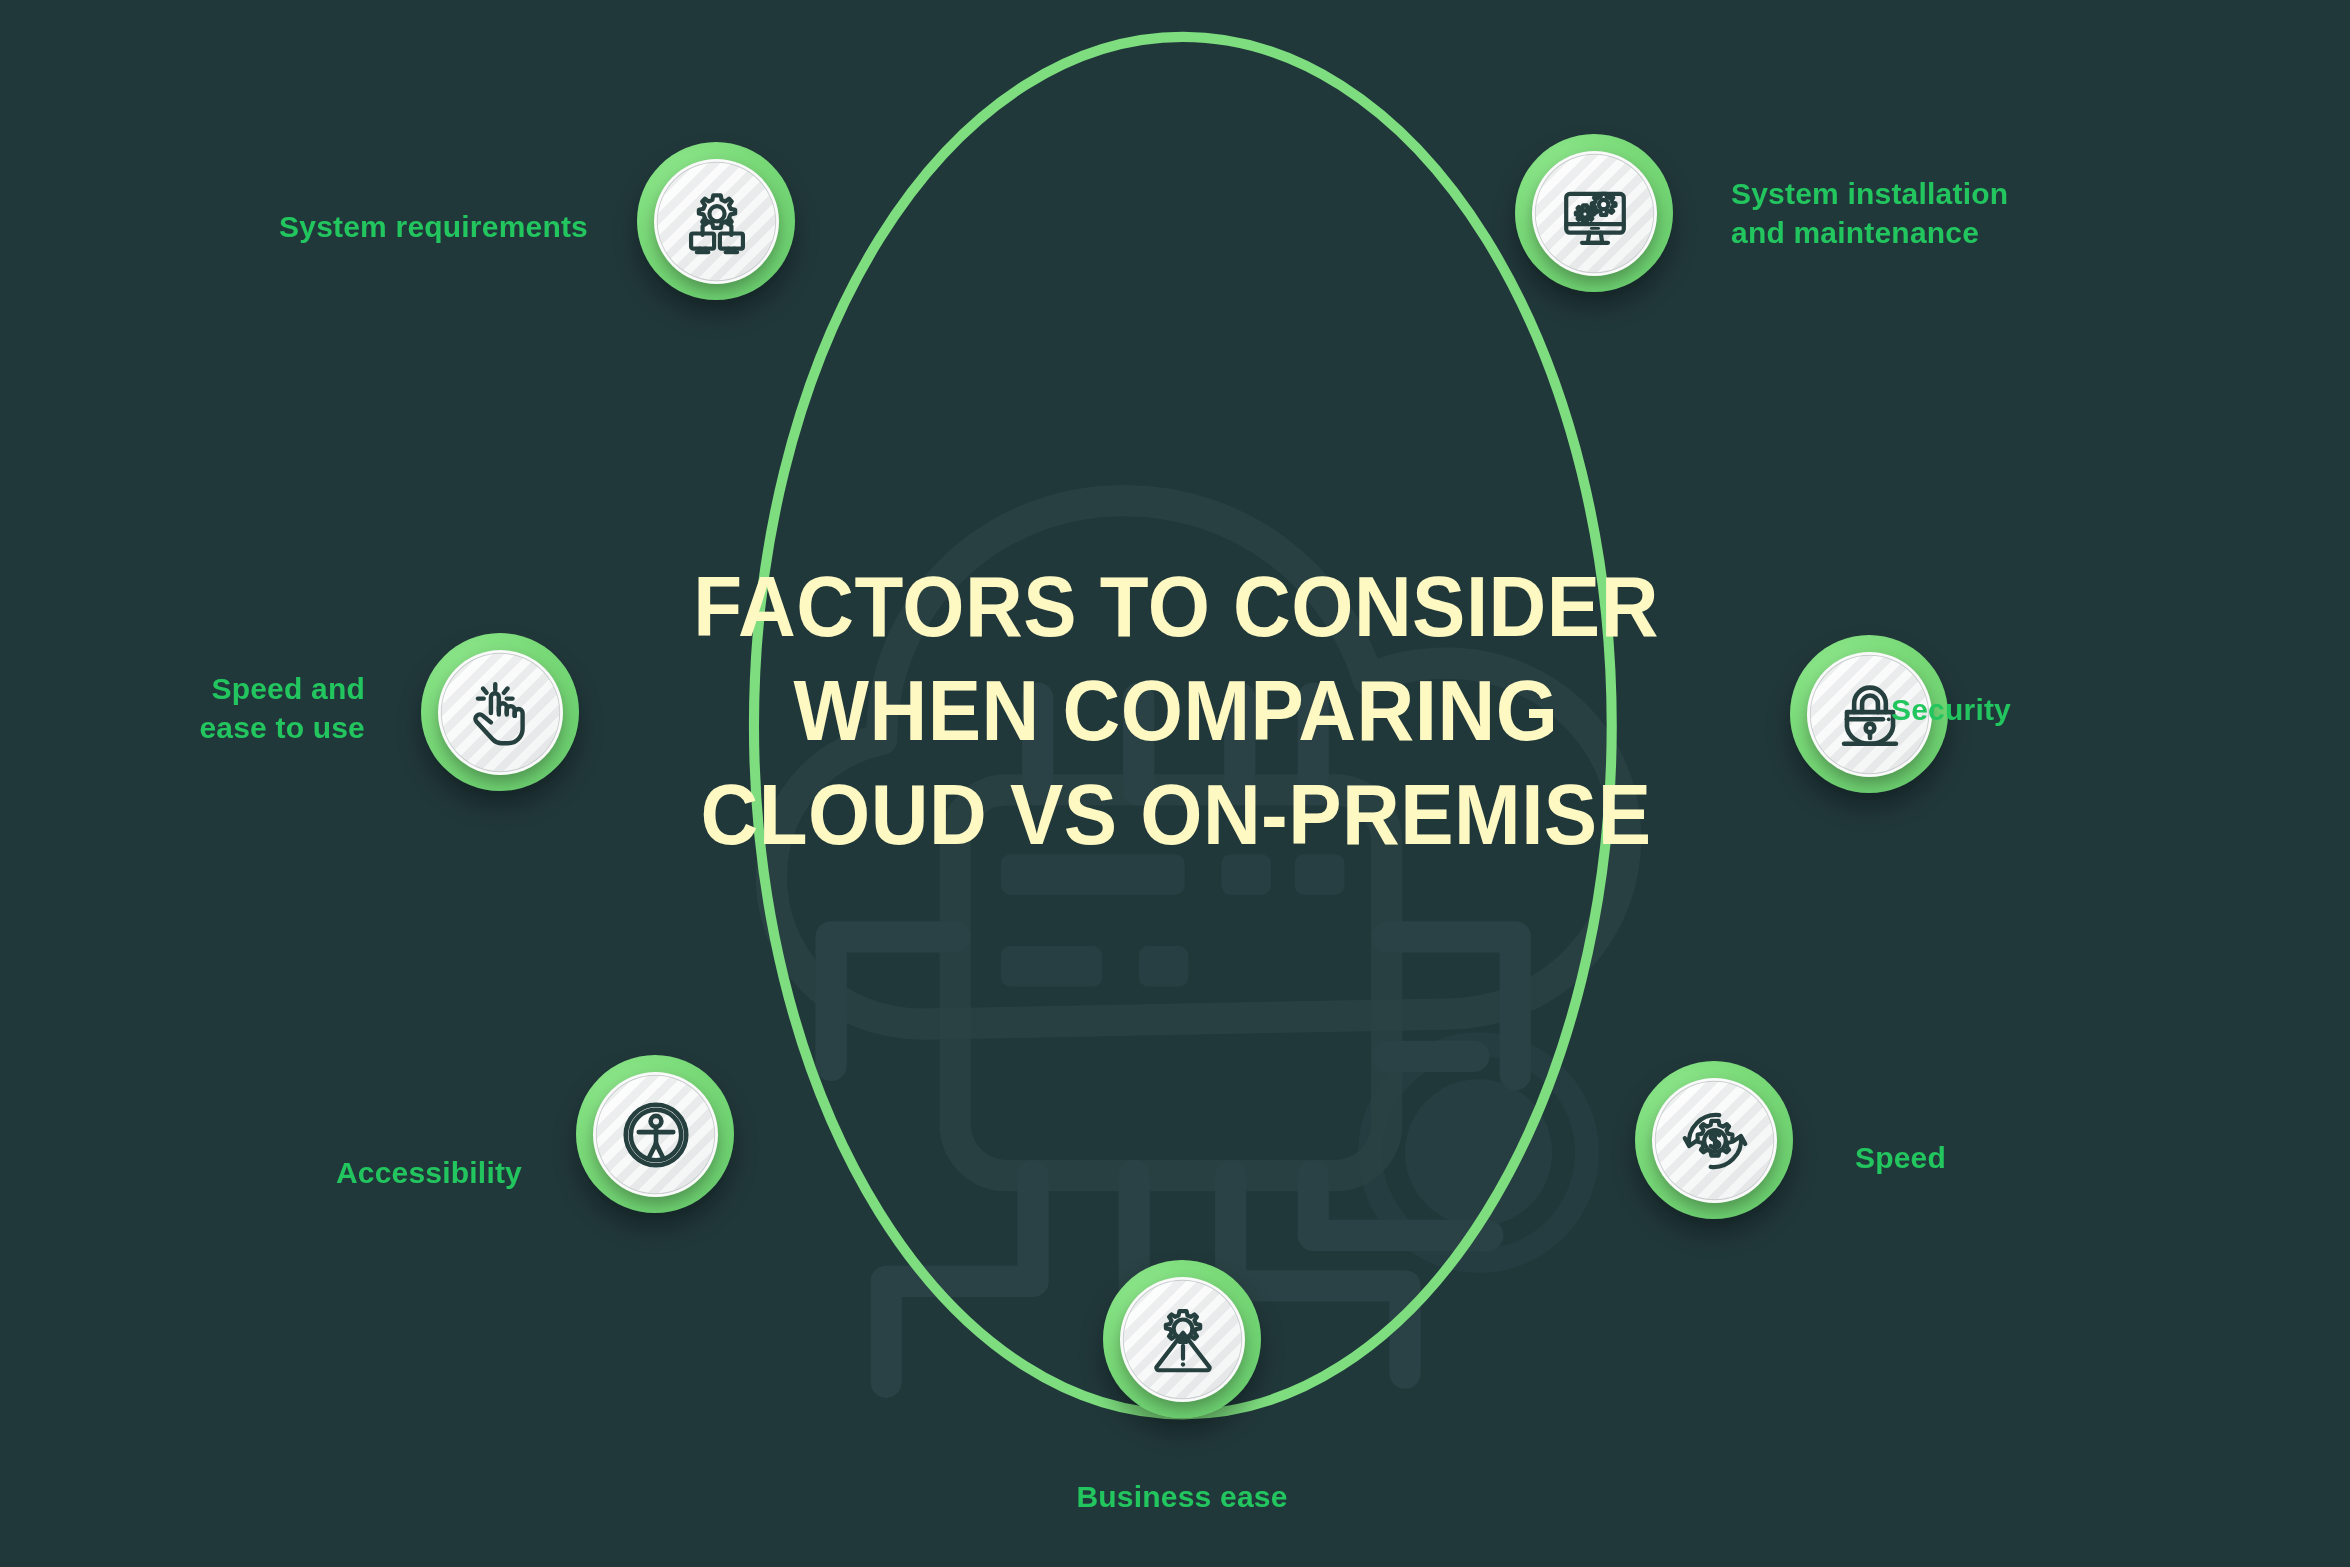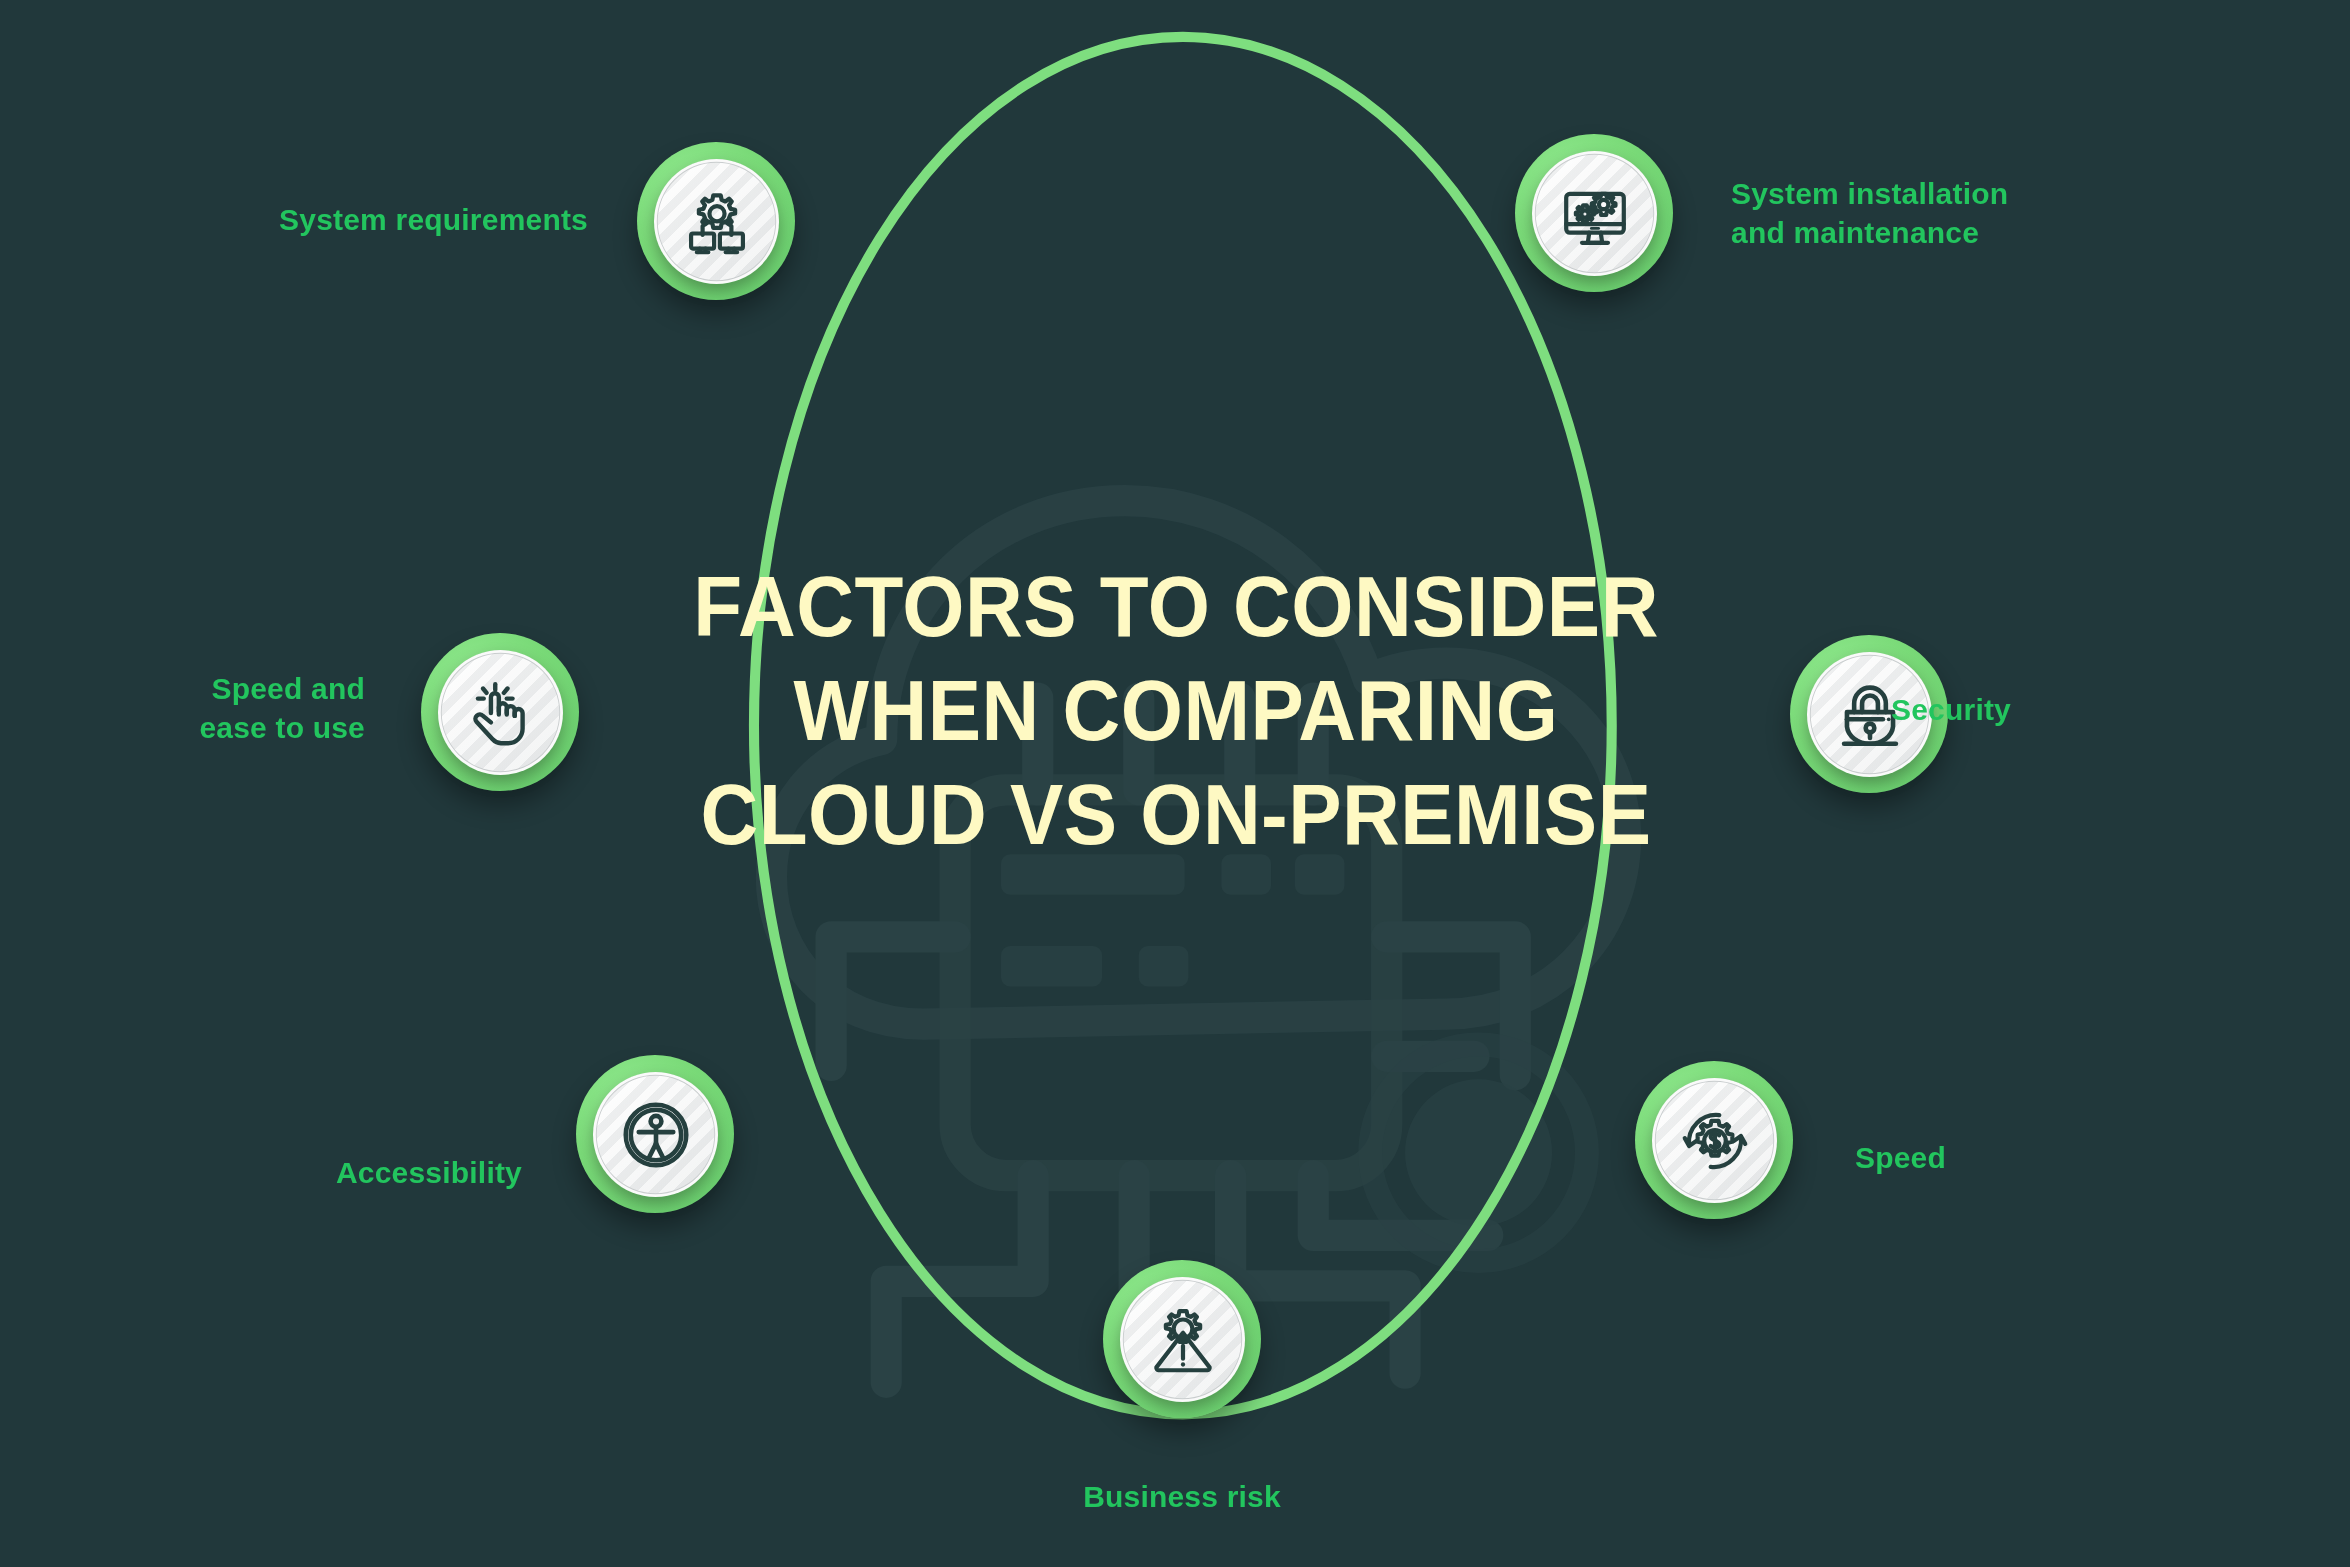--- a/index.html
+++ b/index.html
@@ -223,24 +223,24 @@
         <path d="M36 50 L36 28 A5.5 5.5 0 0 1 47 28 L47 52"></path>
         <path d="M47 48 L47 42 A5.5 5.5 0 0 1 58 42 L58 52"></path>
         <path d="M58 50 L58 46 A5.5 5.5 0 0 1 69 46 L69 54"></path>
         <path d="M69 54 L69 50 A5.5 5.5 0 0 1 80 50 L80 72
                  A20 20 0 0 1 60 92 L50 92 A18 18 0 0 1 38 86
                  L16 62 A6 6 0 0 1 25 54 L36 63"></path>
       </svg>
     </div>
   </div>
 
-  <div class="label r" id="l0" style="top: 200px; right: 1763px;">System requirements</div>
+  <div class="label r" id="l0" style="top: 207px; right: 1763px;">System requirements</div>
   <div class="label l" id="l1" style="top: 174px; left: 1731px;">System installation
 and maintenance</div>
   <div class="label l" id="l2" style="top: 690px; left: 1891px;">Security</div>
   <div class="label l" id="l3" style="top: 1138px; left: 1855px;">Speed</div>
-  <div class="label c" id="l4" style="top: 1477px; left: 1182px; transform: translateX(-50%);">Business risk</div>
+  <div class="label c" id="l4" style="top: 1477px; left: 1182px; transform: translateX(-50%);">Business ease</div>
   <div class="label r" id="l5" style="top: 1153px; right: 1829px;">Accessibility</div>
   <div class="label r" id="l6" style="top: 669px; right: 1986px;">Speed and
 ease to use</div>
 
 </div>
 
 
 </body></html>

